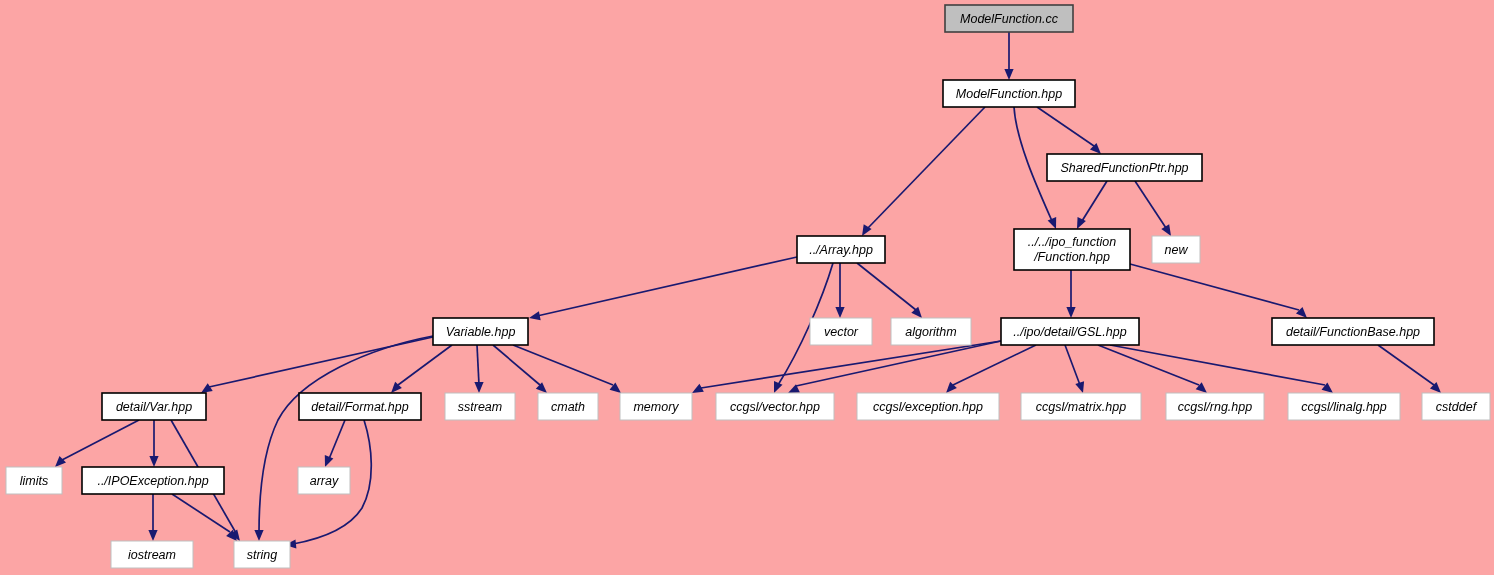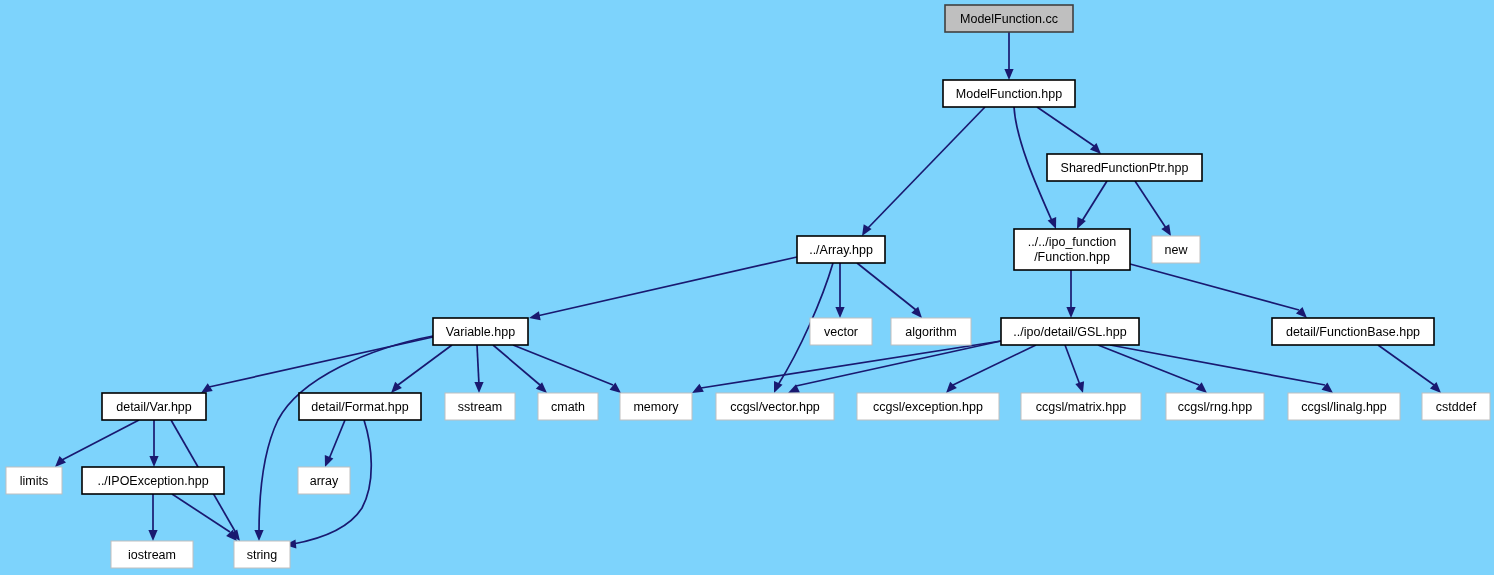--- a/index.html
+++ b/index.html
@@ -4,23 +4,24 @@
 <style>
   html, body {
     margin: 0;
     padding: 0;
     background: #ffffff;
   }
   #graph-root {
     position: relative;
     width: 1494px;
     height: 575px;
-    background: #7dd3fc;
+    background: #fca5a5;
     font-family: "Liberation Sans", sans-serif;
     overflow: hidden;
+    font-style: italic;
   }
   svg#dep-graph {
     display: block;
     width: 1494px;
     height: 575px;
   }
   .node-box {
     fill: #ffffff;
     stroke: #bfbfbf;
     stroke-width: 1;

